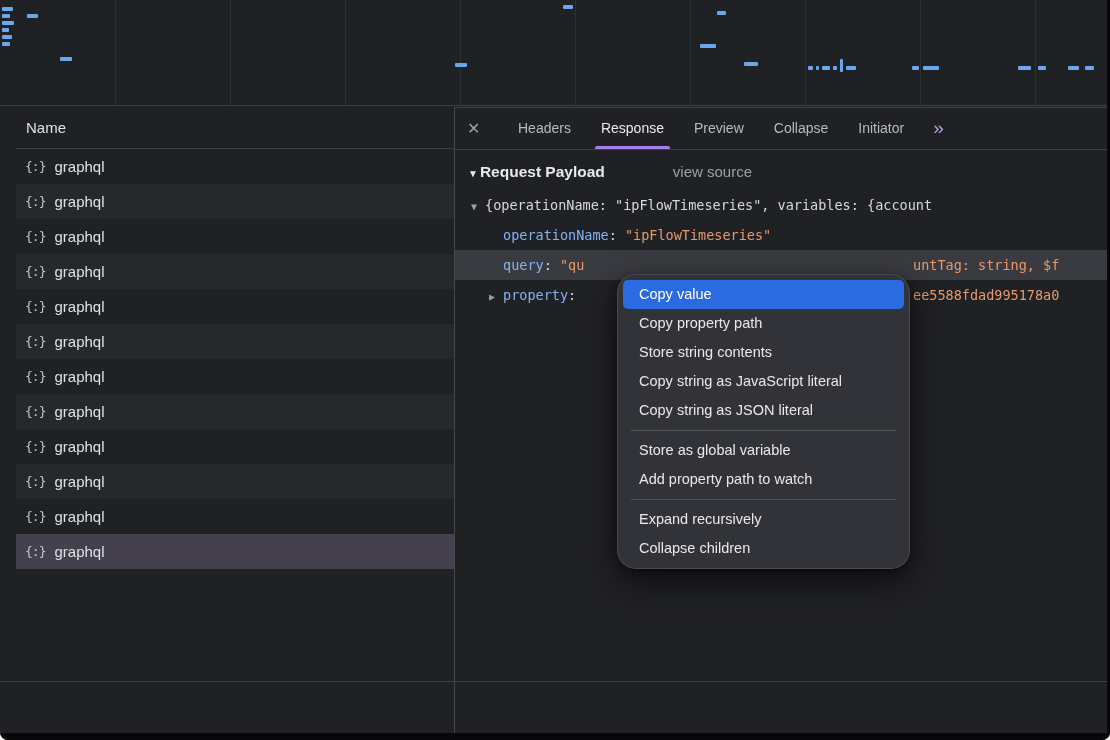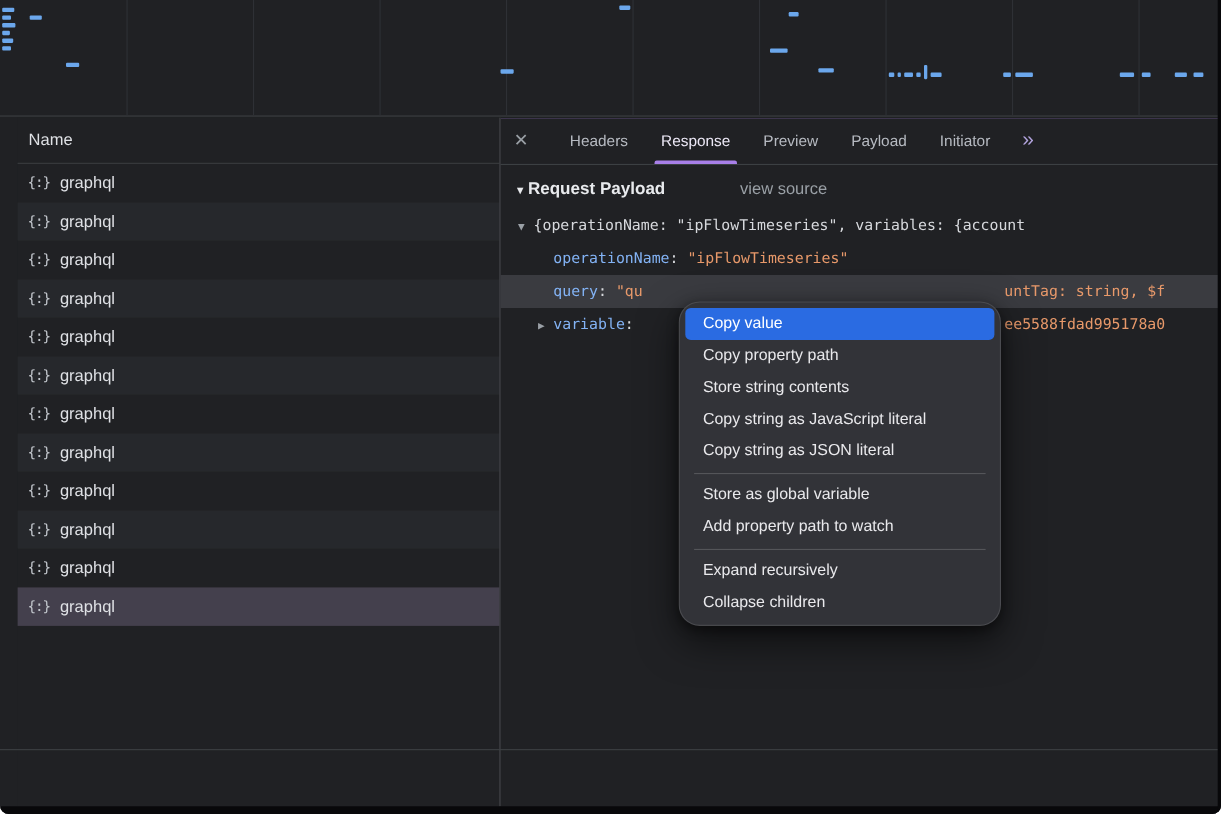--- a/index.html
+++ b/index.html
@@ -163,21 +163,21 @@
           </div>
         </div>
     </div>
 
     <div class="right-panel">
       <div class="tabs">
         <div class="close-btn">✕</div>
         <div class="tab">Headers</div>
           <div class="tab active">Response</div>
           <div class="tab">Preview</div>
-          <div class="tab">Payload</div>
+          <div class="tab">Collapse</div>
           <div class="tab">Initiator</div>
           <div class="overflow-btn">»</div>
       </div>
 
       <div class="content">
         <div class="payload-header">
           <span class="ph-twisty">▼</span>
           <span>Request Payload</span>
           <span class="view-source">view source</span>
         </div>
@@ -187,21 +187,21 @@
             <span class="tw">▼</span><span>{operationName: "ipFlowTimeseries", variables: {account</span>
           </div>
           <div class="tree-line l2">
             <span class="key">operationName</span><span>: </span><span class="str">"ipFlowTimeseries"</span>
           </div>
           <div class="tree-line l2 hl">
             <span class="key">query</span><span>: </span><span class="str">"qu</span>
             <span class="frag-right str">untTag: string, $f</span>
           </div>
           <div class="tree-line l4">
-            <span class="tw">▶</span><span class="key">variable</span><span>: </span>
+            <span class="tw">▶</span><span class="key">property</span><span>: </span>
             <span class="frag-right str">ee5588fdad995178a0</span>
           </div>
         </div>
       </div>
     </div>
   </div>
 
   <div class="footer-line"></div>
 
   <div class="context-menu">

